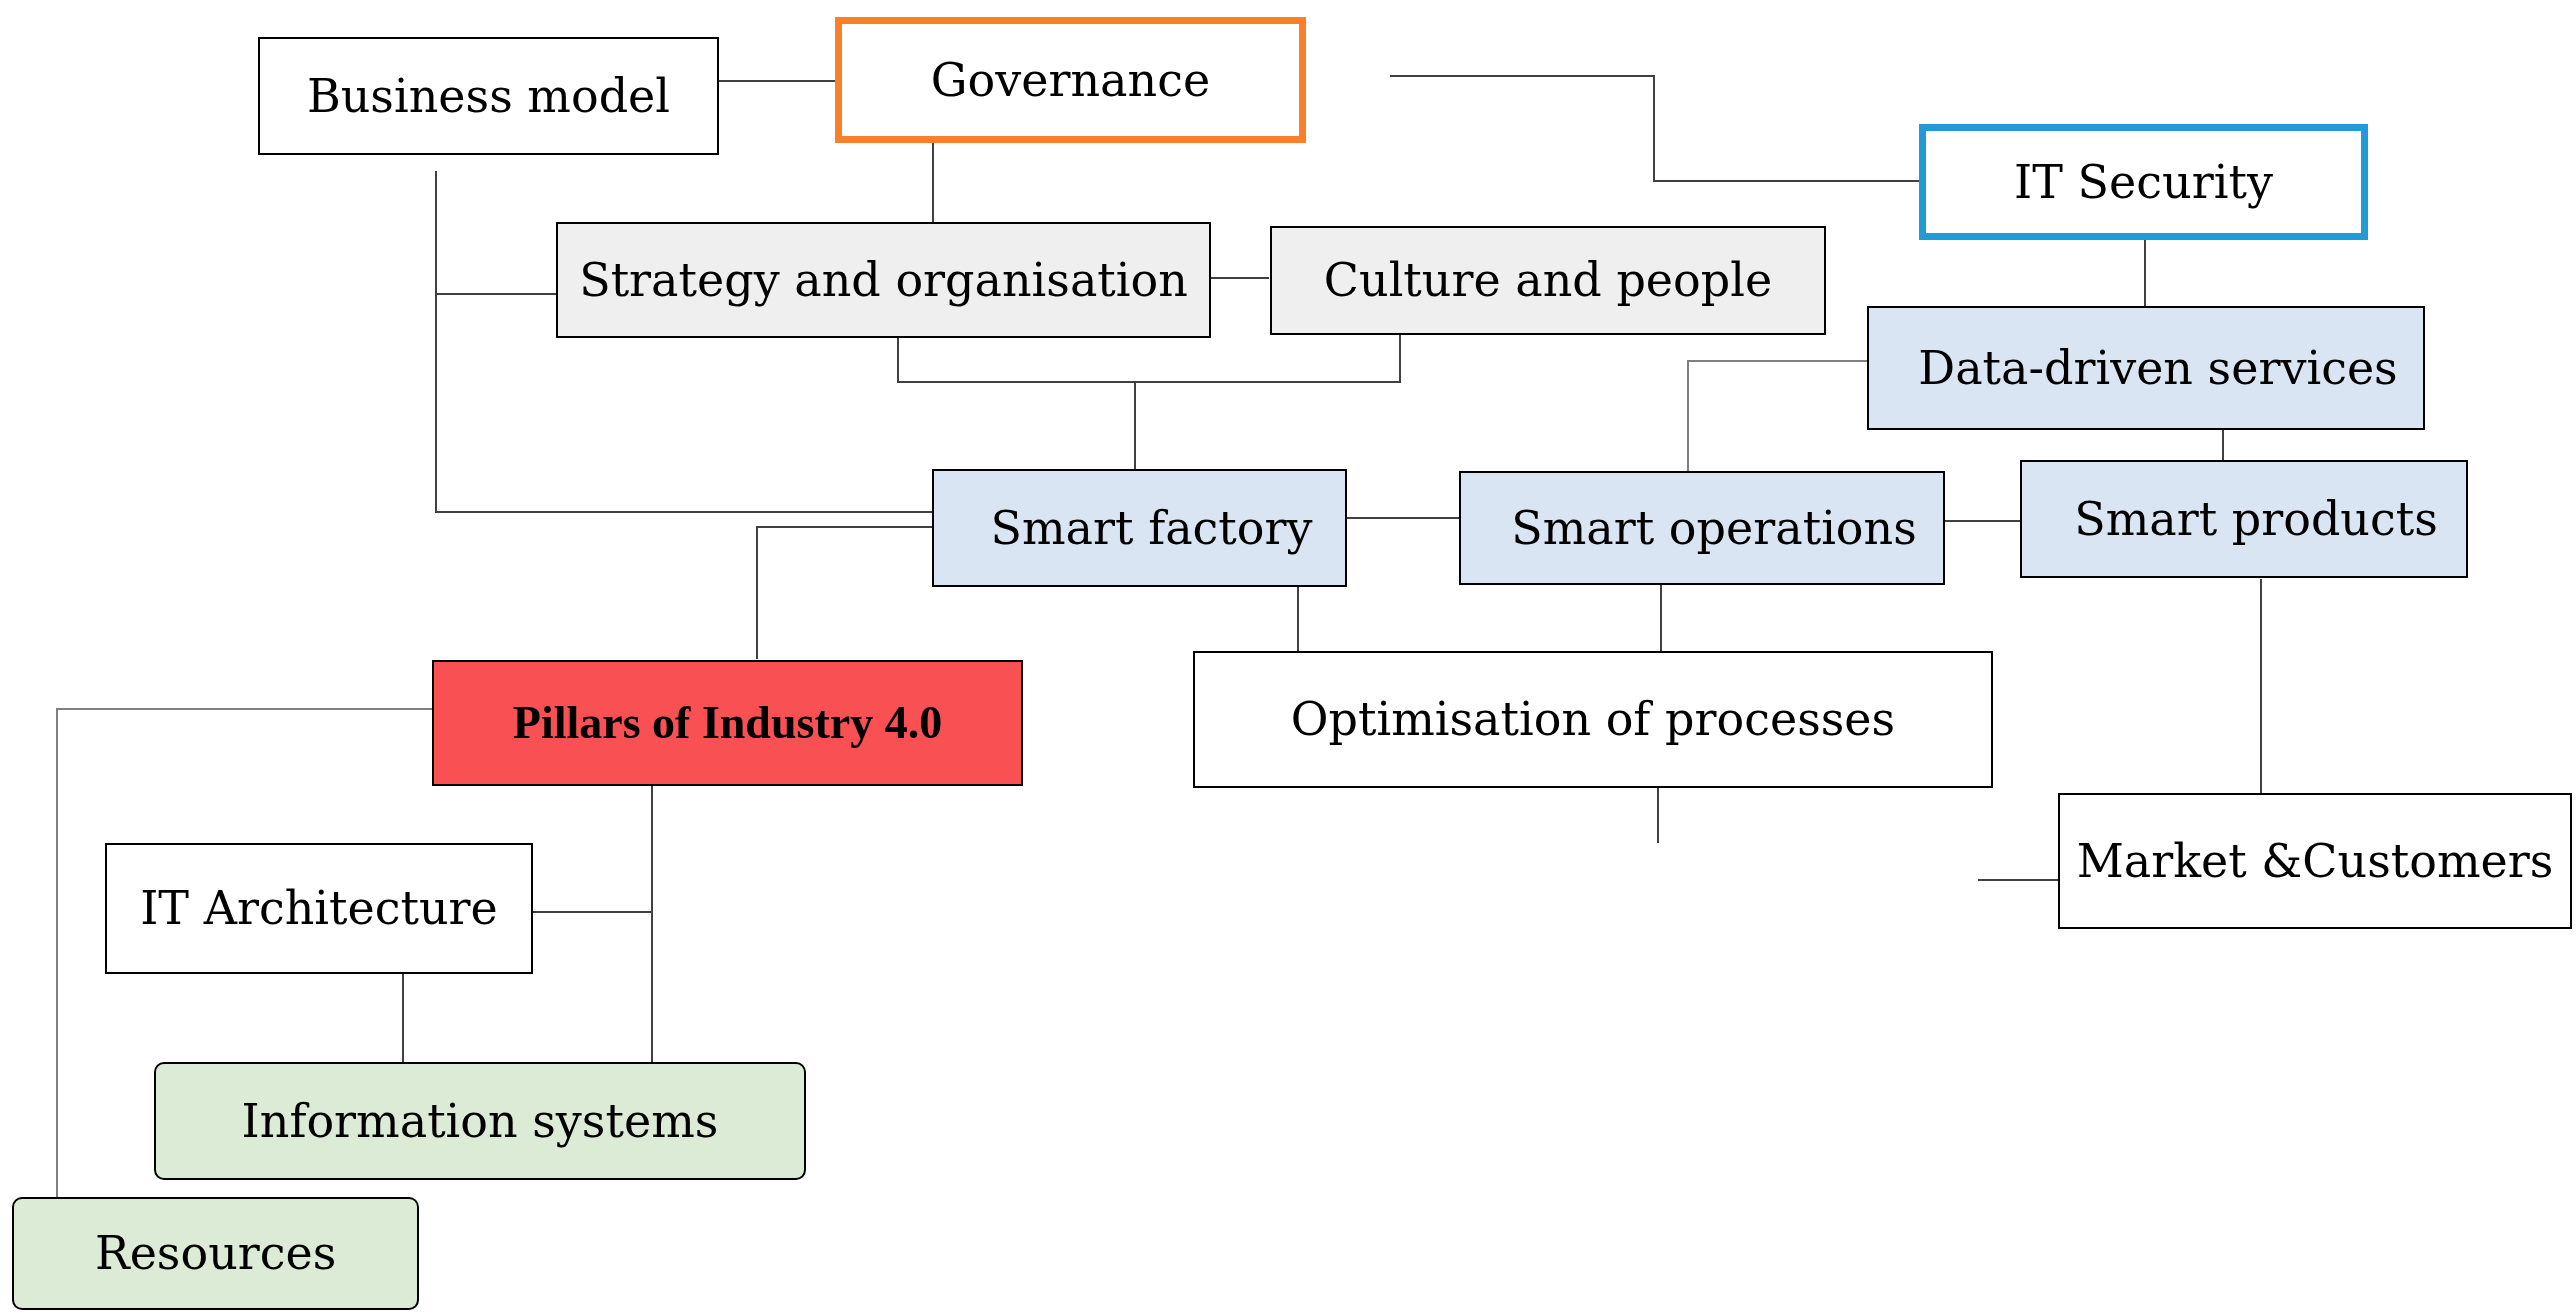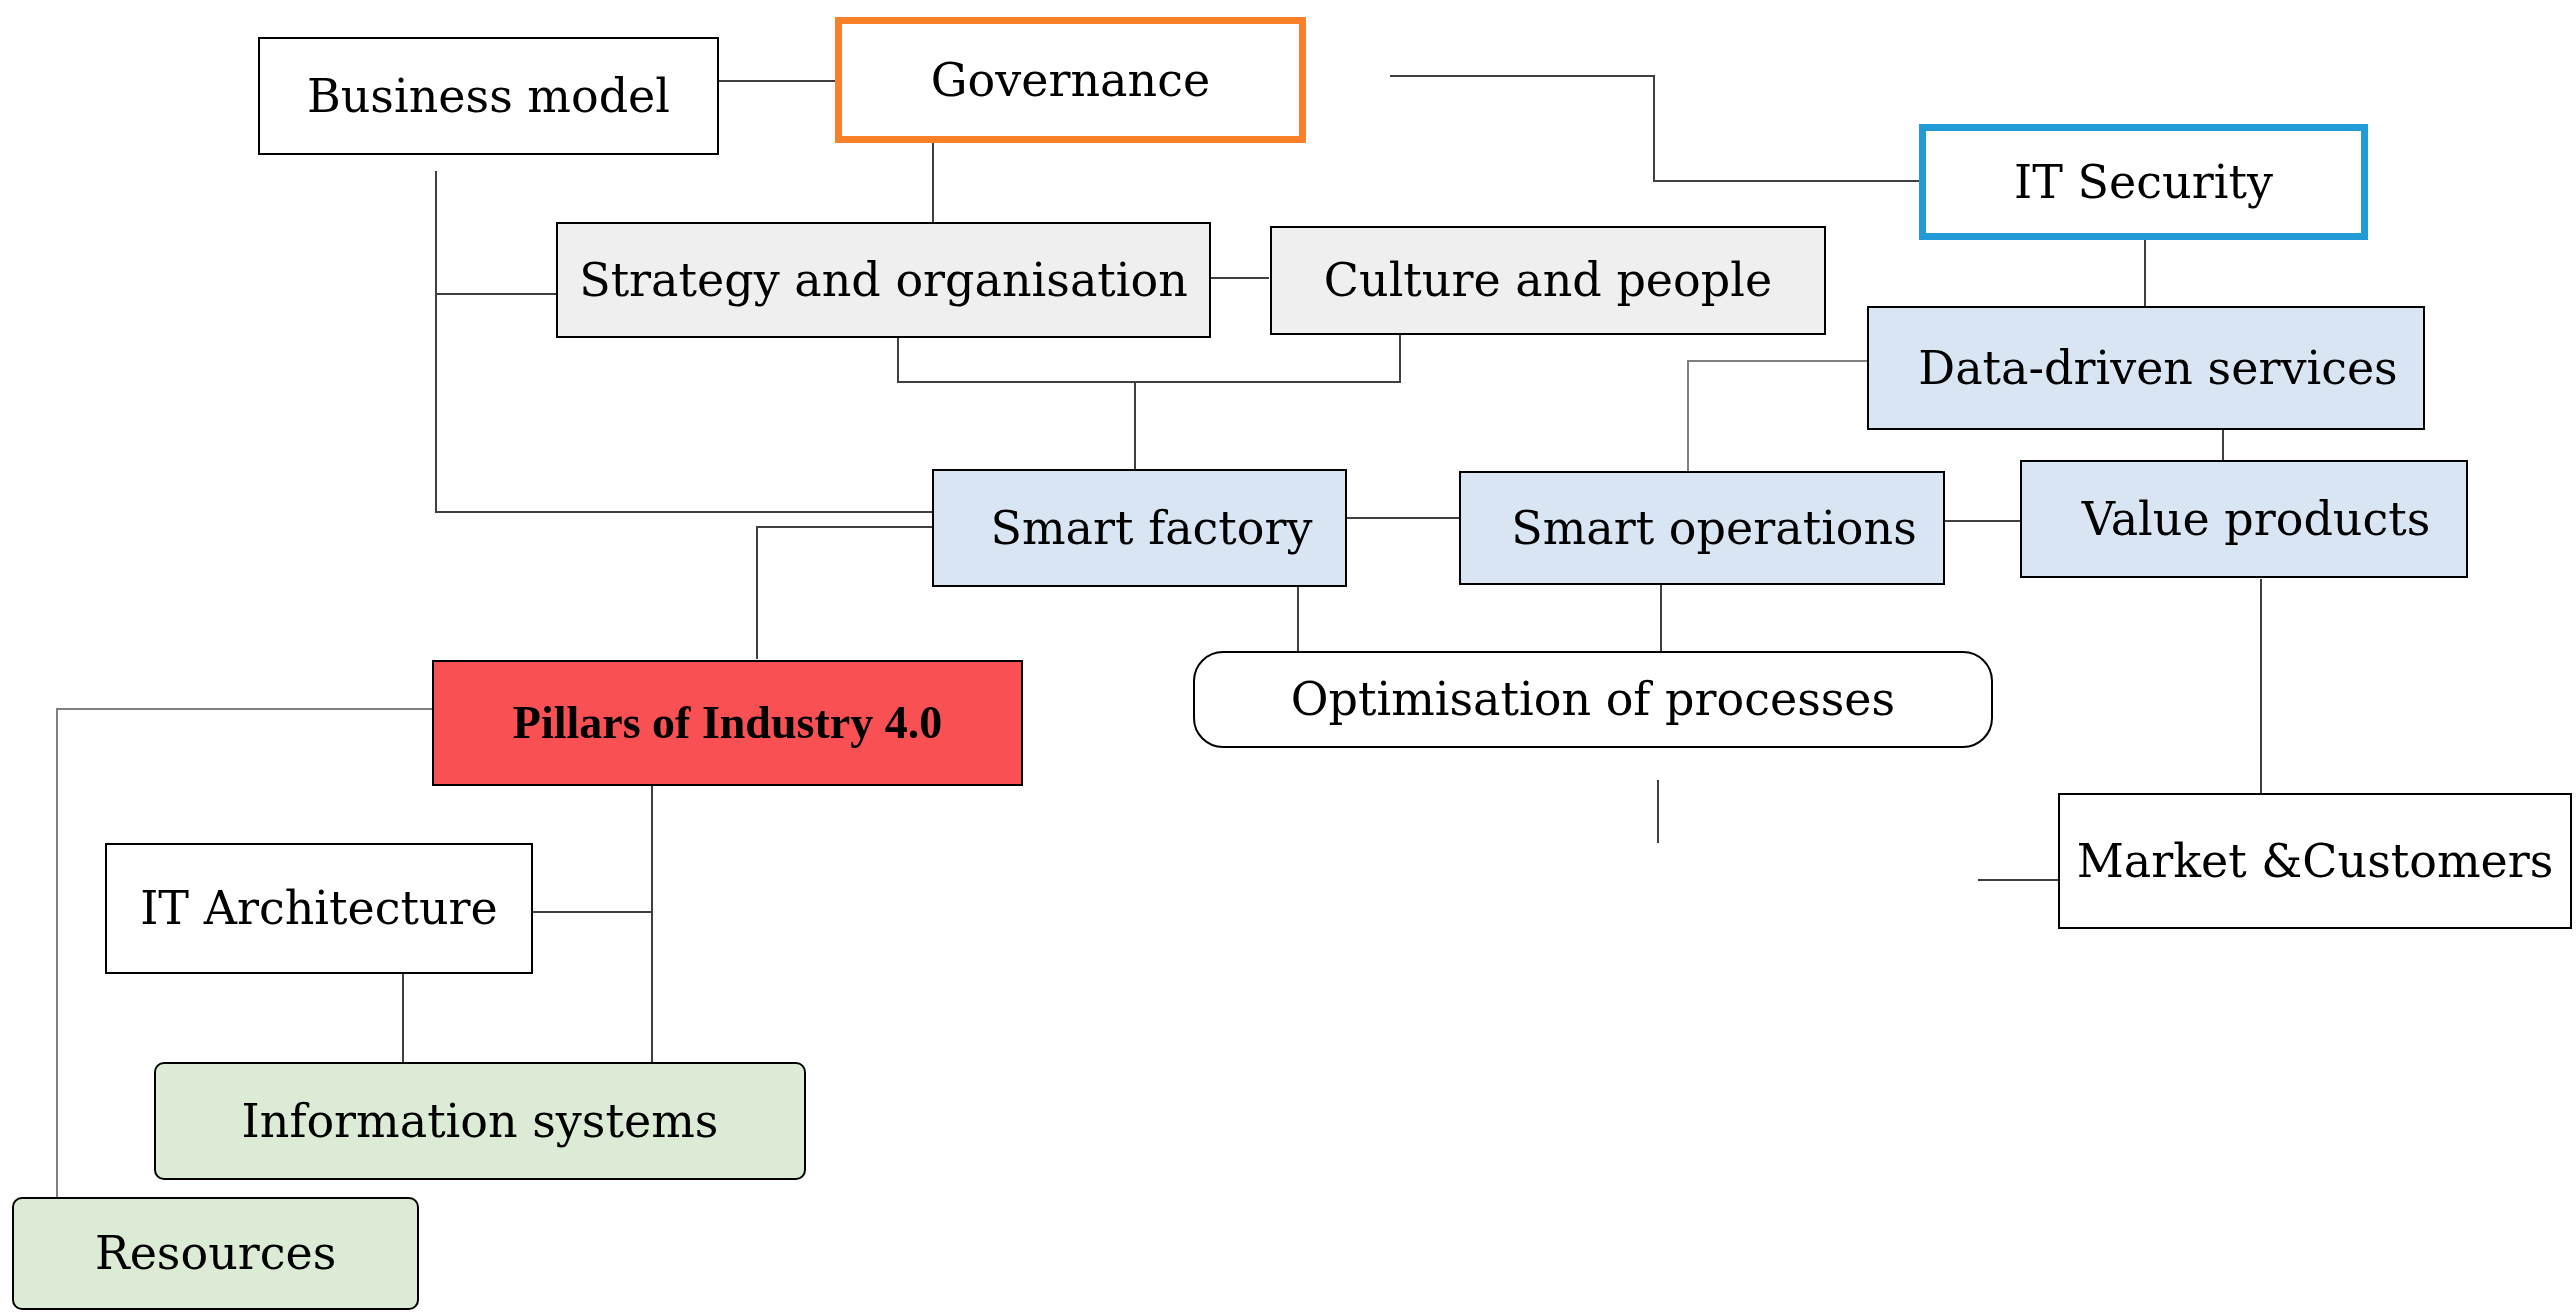--- a/index.html
+++ b/index.html
@@ -116,28 +116,28 @@
 
   <div class="node fill-blue" style="left:932px;top:469px;width:415px;height:118px;">
     <span>Smart factory</span>
   </div>
 
   <div class="node fill-blue" style="left:1459px;top:471px;width:486px;height:114px;">
     <span>Smart operations</span>
   </div>
 
   <div class="node fill-blue" style="left:2020px;top:460px;width:448px;height:118px;">
-    <span>Value products</span>
+    <span>Smart products</span>
   </div>
 
   <div class="node fill-red" style="left:432px;top:660px;width:591px;height:126px;font-family:Liberation Serif, serif;">
     <span>Pillars of Industry 4.0</span>
   </div>
 
-  <div class="node" style="left:1193px;top:651px;width:800px;height:97px;border-radius:30px;">
+  <div class="node" style="left:1193px;top:651px;width:800px;height:137px;">
     <span>Optimisation of processes</span>
   </div>
 
   <div class="node" style="left:2058px;top:793px;width:514px;height:136px;text-align:right;">
     <span>Market &amp;Customers</span>
   </div>
 
 
   <div class="node" style="left:105px;top:843px;width:428px;height:131px;">
     <span>IT Architecture</span>

